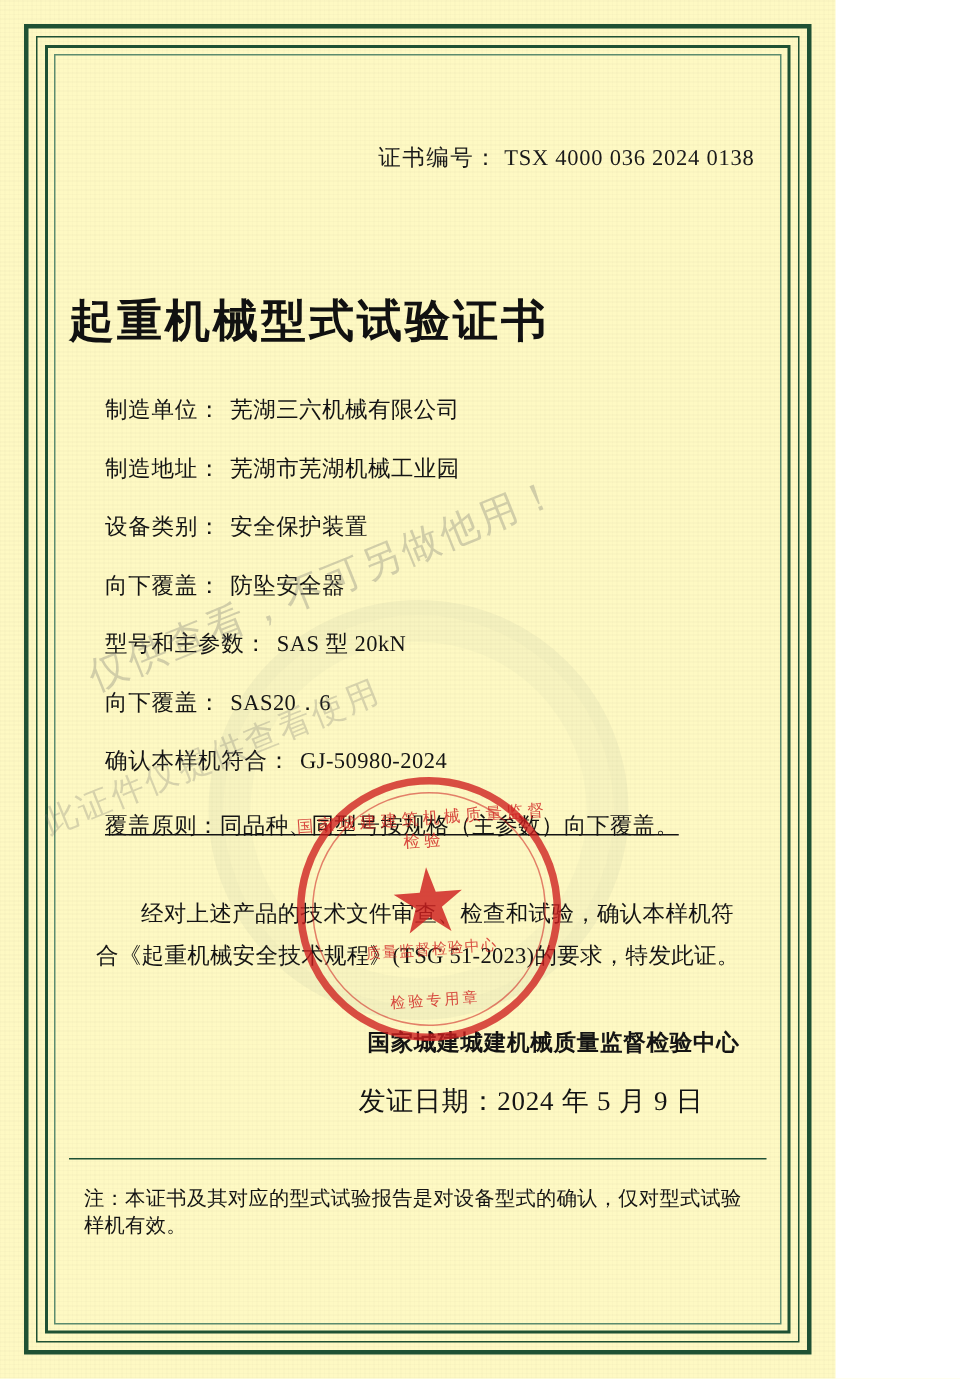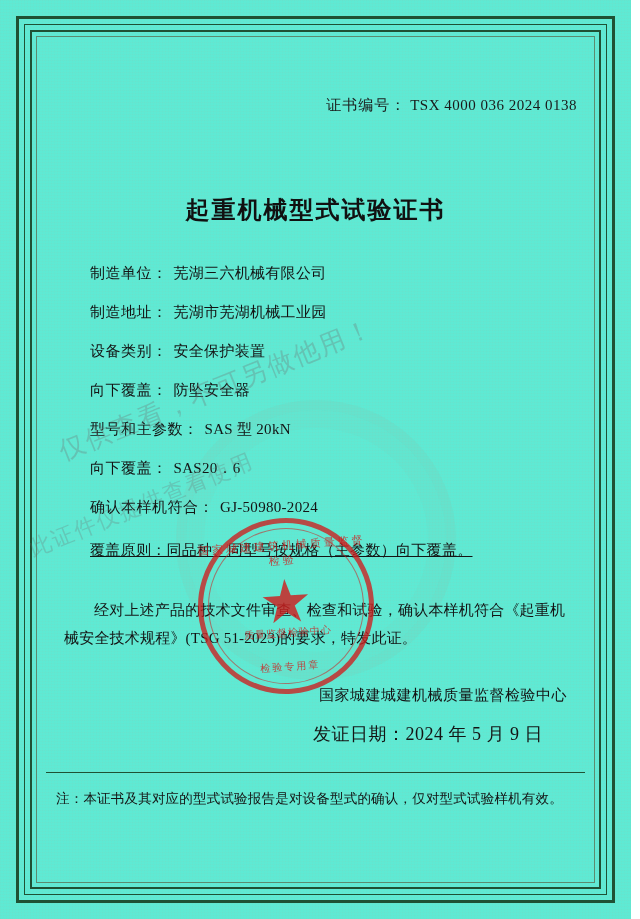--- a/index.html
+++ b/index.html
@@ -9,23 +9,23 @@
   }
   body {
     width: 640px;
     height: 919px;
     font-family: "Liberation Serif", "DejaVu Serif", serif;
     overflow: hidden;
   }
 
   .certificate {
     position: relative;
-    width: 631px;
+    width: 557px;
     height: 919px;
-    background: #5eead4;
+    background: #fef9c3;
     box-sizing: border-box;
     overflow: hidden;
   }
 
   
   .border-outer {
     position: absolute;
     left: 16px; top: 16px; right: 16px; bottom: 16px;
     border: 3px solid #1f5134;
     box-sizing: border-box;
@@ -91,31 +91,30 @@
     white-space: nowrap;
   }
   .cert-no .label { letter-spacing: 1px; }
   .cert-no .value { margin-left: 4px; }
 
   .title {
     position: absolute;
     top: 148px;
     left: 0;
     right: 0;
-    text-align: center;
-    font-size: 24px;
+    font-size: 30px;
     font-weight: bold;
     letter-spacing: 2px;
     color: #111;
   }
 
   .fields {
     position: absolute;
     top: 218px;
-    left: 44px;
+    left: 24px;
     right: 10px;
   }
   .field-row {
     font-size: 15px;
     color: #141414;
     margin-bottom: 20px;
     white-space: nowrap;
     letter-spacing: 0.3px;
   }
   .field-row .f-label { letter-spacing: 0.5px; }
@@ -143,20 +142,21 @@
   }
 
   .issuer {
     position: absolute;
     top: 640px;
     right: 18px;
     font-size: 15px;
     color: #141414;
     letter-spacing: 0.5px;
     text-align: right;
+    font-weight: bold;
   }
   .issue-date {
     position: absolute;
     top: 676px;
     right: 42px;
     font-size: 18px;
     color: #141414;
     letter-spacing: 0.5px;
     text-align: right;
   }

